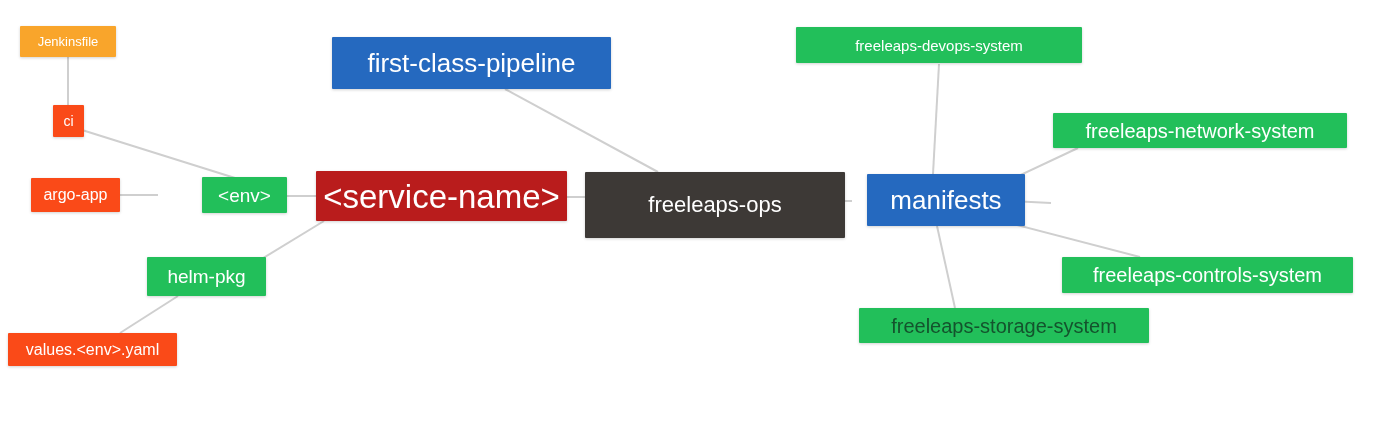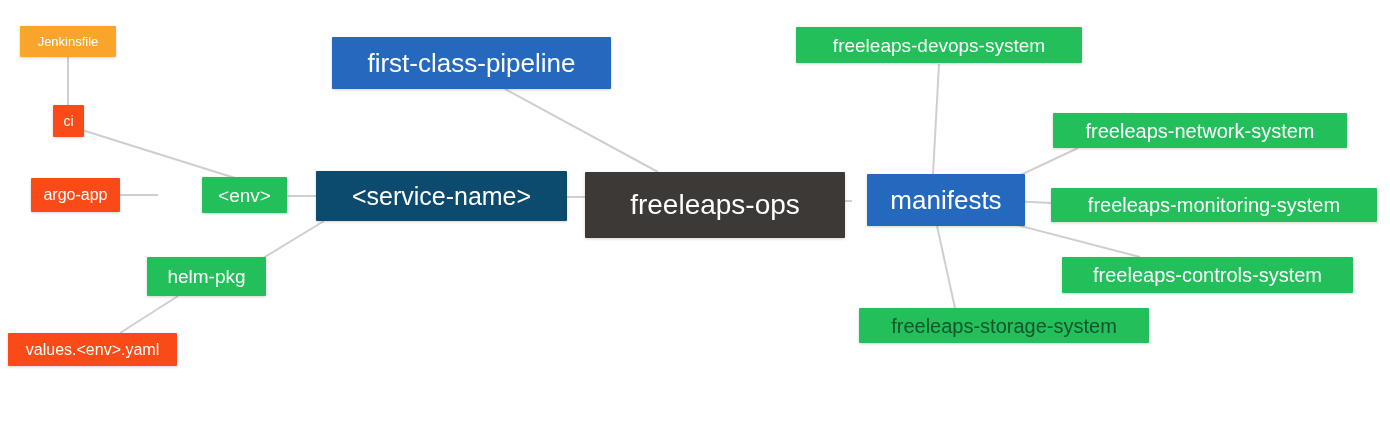--- a/index.html
+++ b/index.html
@@ -57,21 +57,20 @@
       <line x1="1009" y1="223" x2="1140" y2="257" stroke="#CFCFCF" stroke-width="2"></line>
       <line x1="937" y1="226" x2="955" y2="308" stroke="#CFCFCF" stroke-width="2"></line>
     </svg>
 <div class="node" style="left: 20px; top: 26px; width: 96px; height: 31px; font-size: 13px; background: rgb(249, 165, 43); color: rgb(255, 255, 255);">Jenkinsfile</div>
     <div class="node" style="left: 53px; top: 105px; width: 31px; height: 32px; font-size: 14px; background: rgb(250, 74, 24); color: rgb(255, 255, 255);">ci</div>
     <div class="node" style="left: 31px; top: 178px; width: 89px; height: 34px; font-size: 16px; background: rgb(250, 74, 24); color: rgb(255, 255, 255);">argo-app</div>
     <div class="node" style="left: 158px; top: 177px; width: 85px; height: 36px; font-size: 19px; background: rgb(34, 191, 90); color: rgb(255, 255, 255); margin-left: 44px;">&lt;env&gt;</div>
     <div class="node" style="left: 147px; top: 257px; width: 119px; height: 39px; font-size: 19px; background: rgb(34, 191, 90); color: rgb(255, 255, 255);">helm-pkg</div>
     <div class="node" style="left: 8px; top: 333px; width: 169px; height: 33px; font-size: 16px; background: rgb(250, 74, 24); color: rgb(255, 255, 255);">values.&lt;env&gt;.yaml</div>
     <div class="node" style="left: 332px; top: 37px; width: 279px; height: 52px; font-size: 26px; background: rgb(37, 105, 191); color: rgb(255, 255, 255);">first-class-pipeline</div>
-    <div class="node" style="left: 316px; top: 171px; width: 251px; height: 50px; font-size: 25px; background: #0c4a6e; color: rgb(255, 255, 255);">&lt;service-name&gt;</div>
-    <div class="node" style="left: 585px; top: 172px; width: 260px; height: 66px; font-size: 28px; background: rgb(61, 57, 54); color: rgb(255, 255, 255);">freeleaps-ops</div>
+    <div class="node" style="left: 316px; top: 171px; width: 251px; height: 50px; font-size: 33px; background: #b91c1c; color: rgb(255, 255, 255);">&lt;service-name&gt;</div>
+    <div class="node" style="left: 585px; top: 172px; width: 260px; height: 66px; font-size: 22px; background: rgb(61, 57, 54); color: rgb(255, 255, 255);">freeleaps-ops</div>
     <div class="node" style="left: 852px; top: 174px; width: 158px; height: 52px; font-size: 26px; background: rgb(37, 105, 191); color: rgb(255, 255, 255); margin-left: 15px;">manifests</div>
-    <div class="node" style="left: 796px; top: 27px; width: 286px; height: 36px; font-size: 19px; background: rgb(34, 191, 90); color: rgb(255, 255, 255);">freeleaps-devops-system</div>
+    <div class="node" style="left: 796px; top: 27px; width: 286px; height: 36px; font-size: 15px; background: rgb(34, 191, 90); color: rgb(255, 255, 255);">freeleaps-devops-system</div>
     <div class="node" style="left: 1053px; top: 113px; width: 294px; height: 35px; font-size: 20px; background: rgb(34, 191, 90); color: rgb(255, 255, 255);">freeleaps-network-system</div>
-    <div class="node" style="left: 1051px; top: 188px; width: 326px; height: 34px; font-size: 20px; background: rgb(34, 191, 90); color: rgb(255, 255, 255);">freeleaps-monitoring-system</div>
     <div class="node" style="left: 1062px; top: 257px; width: 291px; height: 36px; font-size: 20px; background: rgb(34, 191, 90); color: rgb(255, 255, 255);">freeleaps-controls-system</div>
     <div class="node" style="left: 815px; top: 308px; width: 290px; height: 35px; font-size: 20px; background: rgb(34, 191, 90); color: #14532d; margin-left: 44px;">freeleaps-storage-system</div>
   </div>
 
 </body></html>

